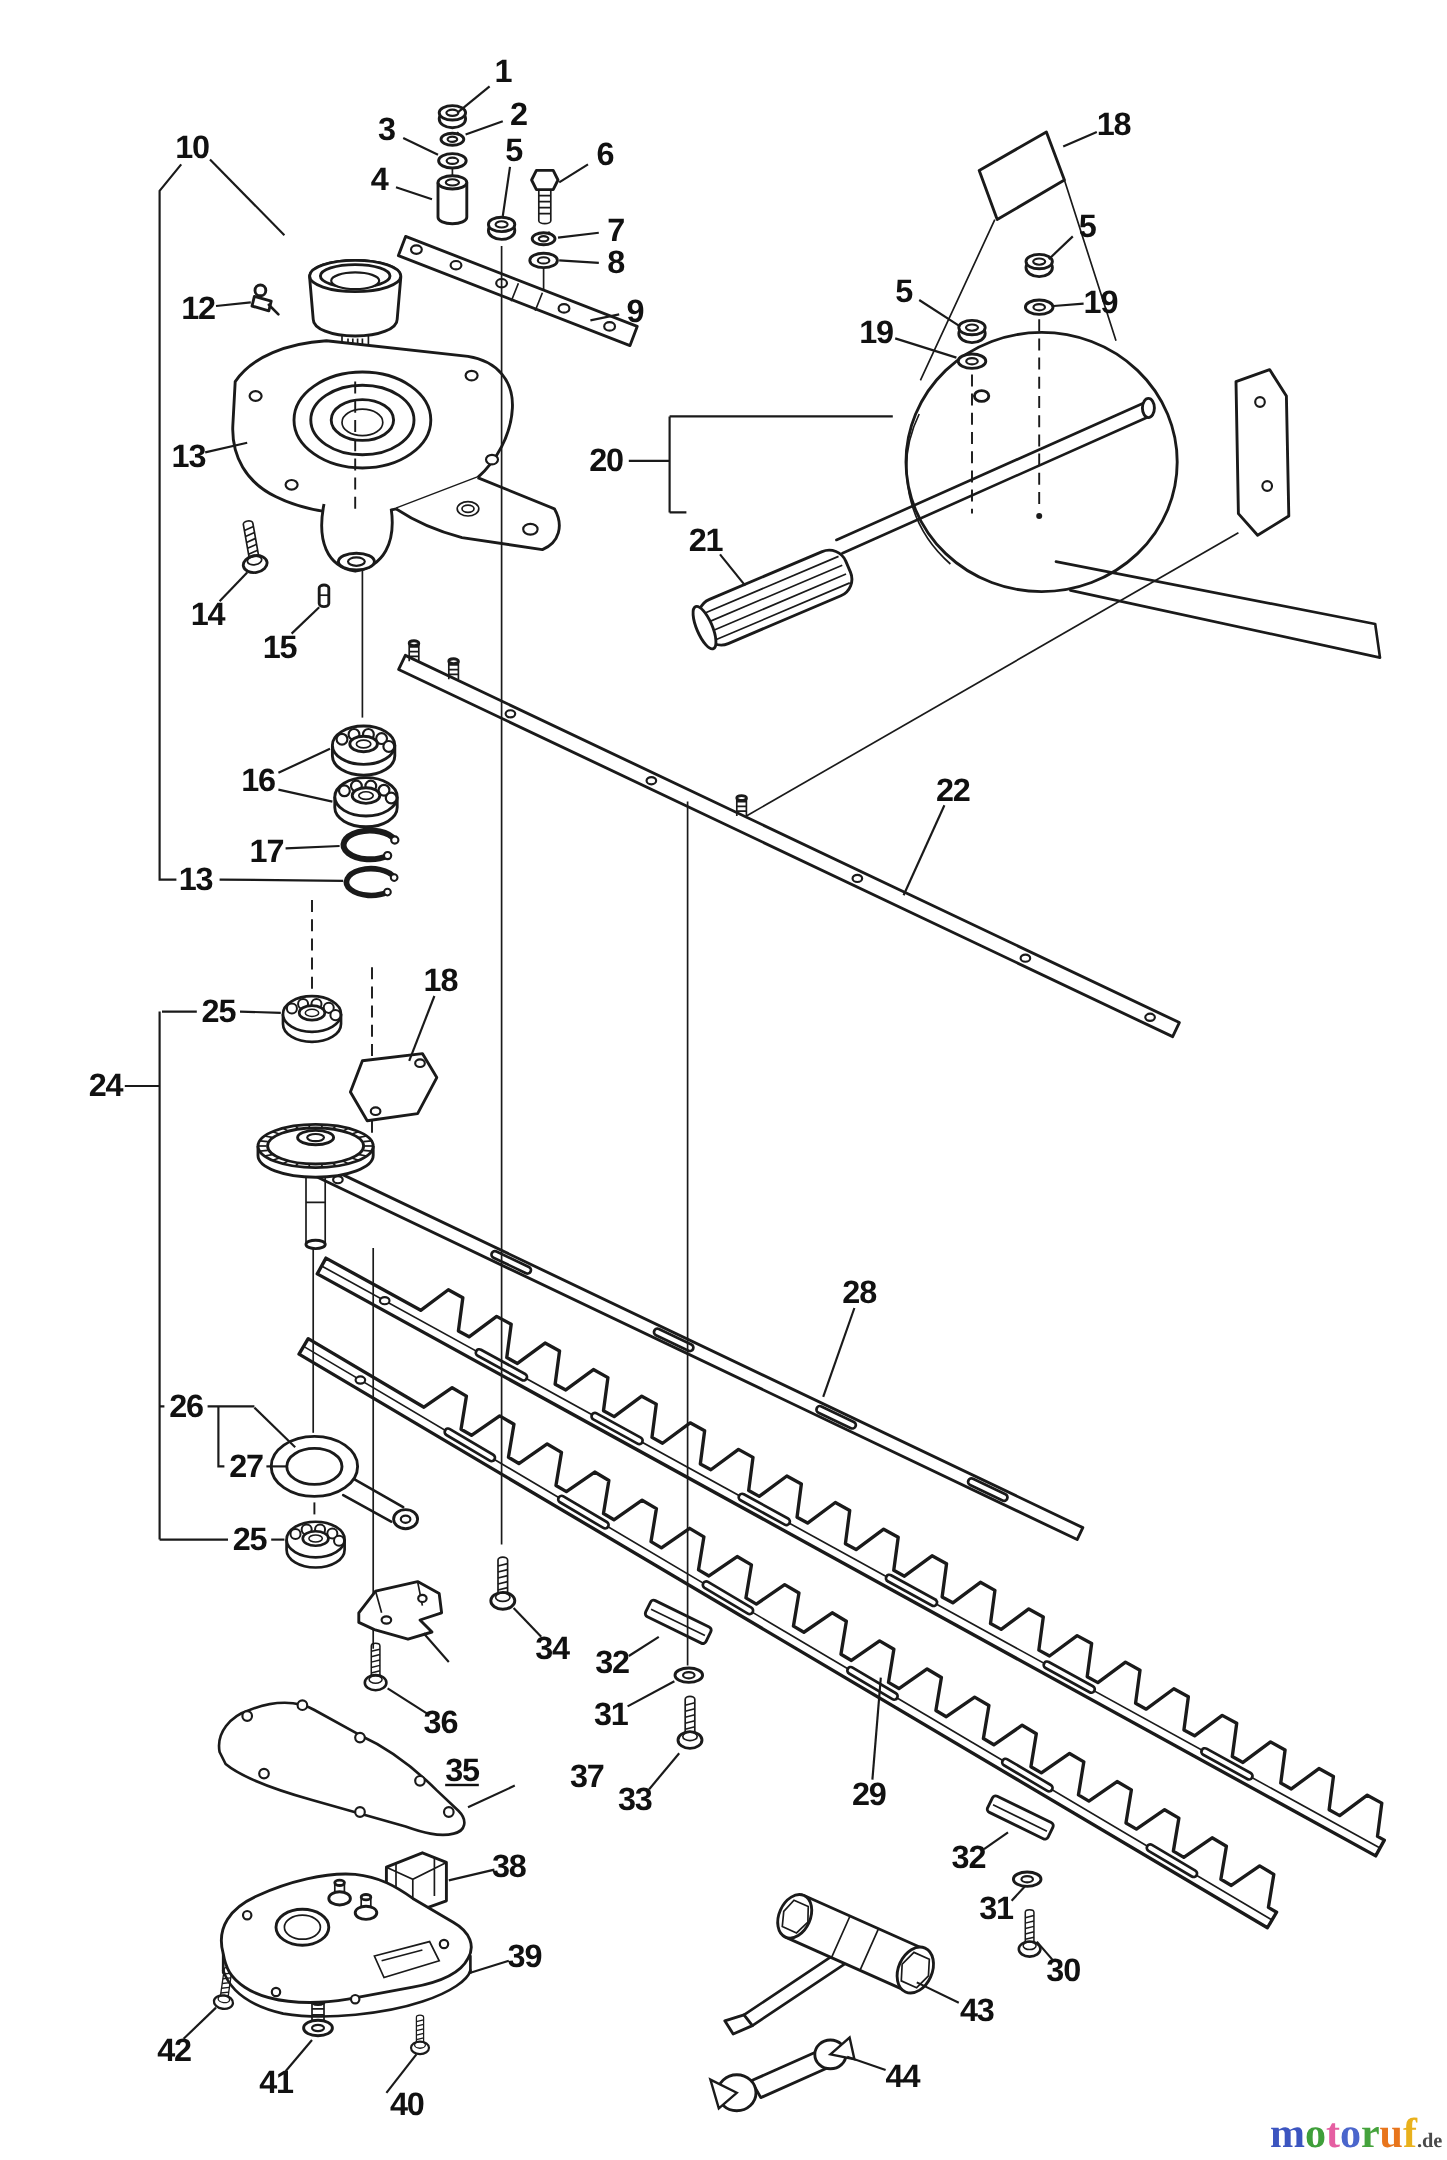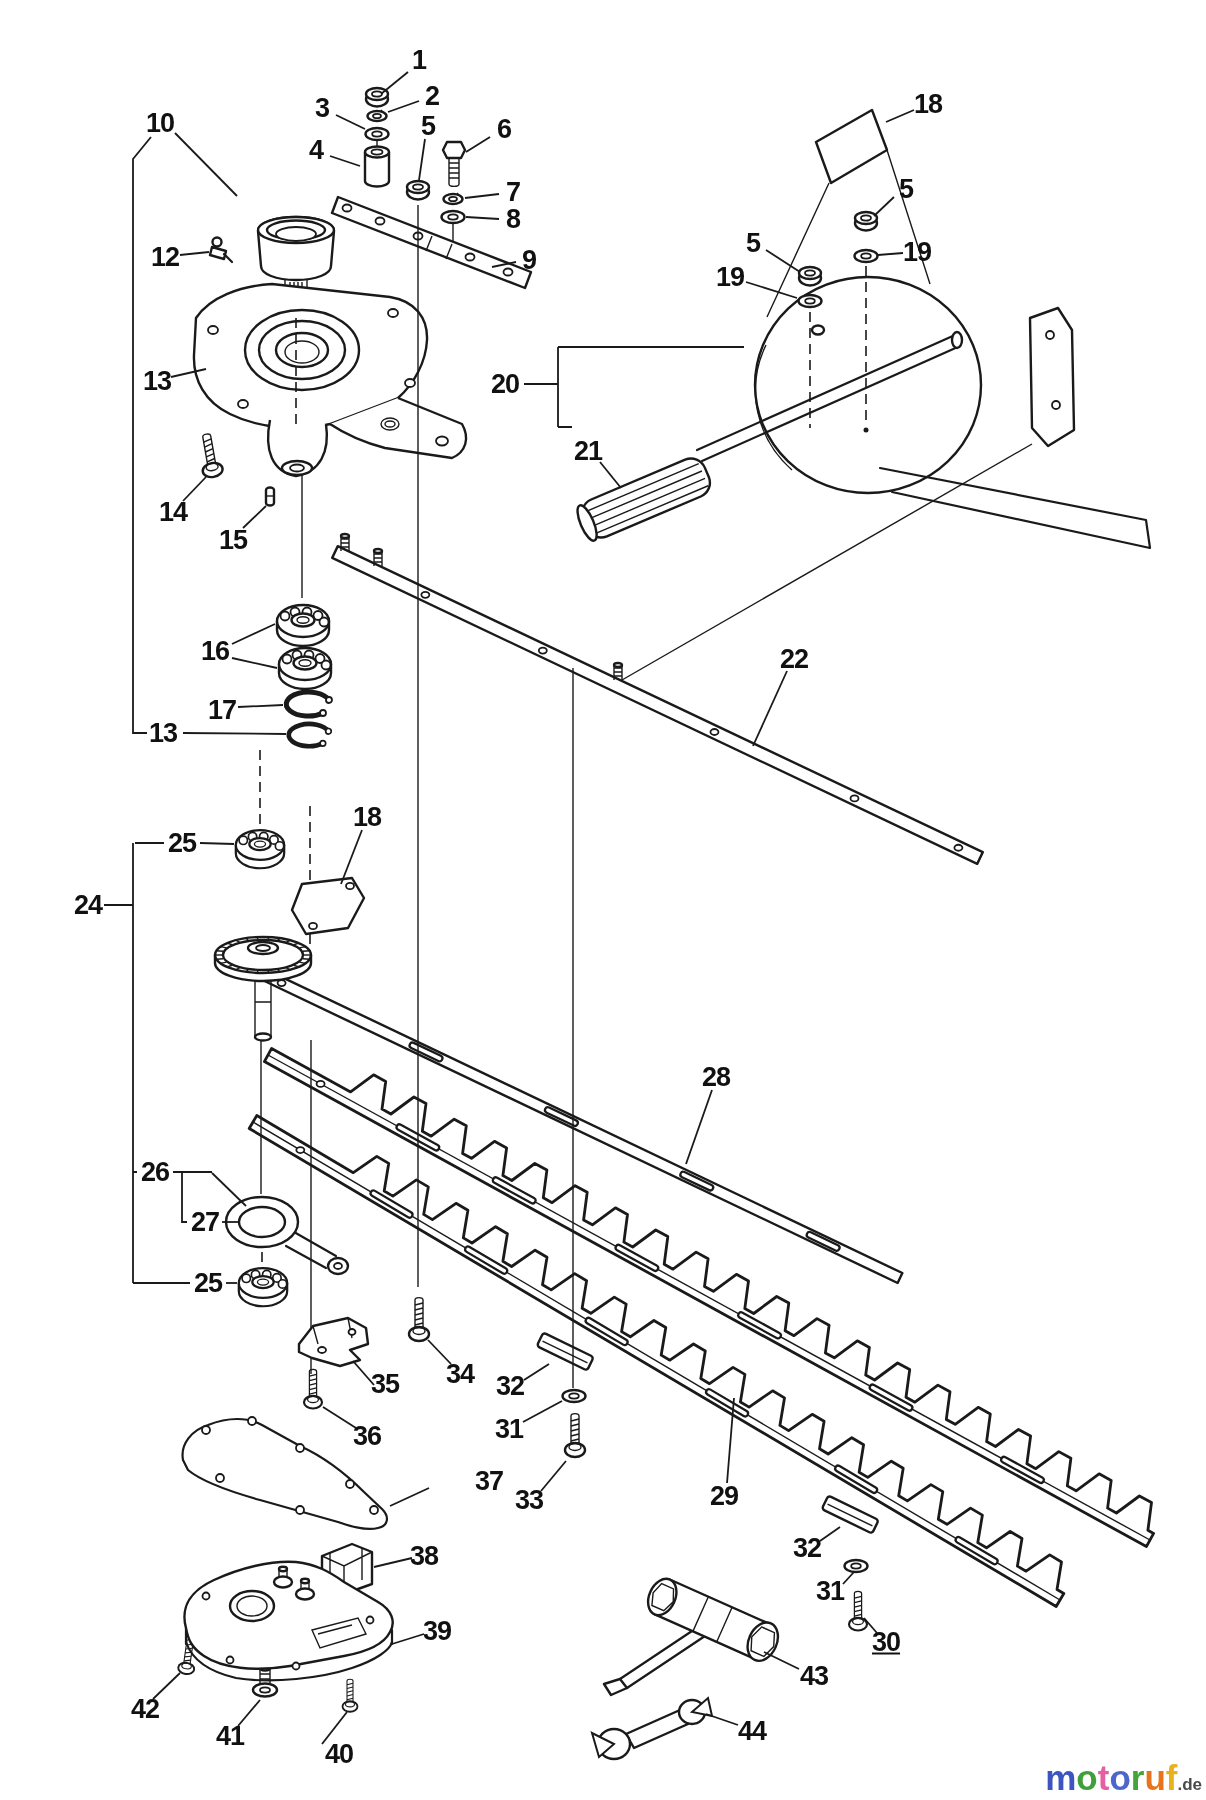--- a/index.html
+++ b/index.html
@@ -8,21 +8,21 @@
   svg{position:absolute;left:0;top:0;}
   .p{fill:#fff;stroke:#1a1a1a;stroke-width:2.4;stroke-linejoin:round;}
   .pb{fill:#fff;stroke:#1a1a1a;stroke-width:2.8;stroke-linejoin:round;}
   .ln{fill:none;stroke:#1a1a1a;stroke-width:2.2;stroke-linejoin:round;stroke-linecap:round;}
   .tn{fill:none;stroke:#1a1a1a;stroke-width:1.4;}
   .dash{fill:none;stroke:#1a1a1a;stroke-width:1.6;stroke-dasharray:10 6;}
   .hole{fill:#fff;stroke:#1a1a1a;stroke-width:1.8;}
   .lead{stroke:#1a1a1a;stroke-width:1.8;fill:none;}
   .callout{position:absolute;transform:translate(-50%,-50%);font-weight:bold;
            font-size:27px;color:#111;letter-spacing:-1px;white-space:nowrap;}
-  .logo{position:absolute;right:4px;bottom:5px;font-family:Liberation Sans, sans-serif;
+  .logo{position:absolute;right:4px;bottom:5px;font-family:Liberation Serif, serif;
         font-weight:bold;font-size:35px;line-height:1;}
   .logo .suffix{font-size:17px;font-weight:bold;}
 </style>
 </head>
 <body>
 
 <div class="page">
 <svg id="draw" width="1206" height="1800" viewBox="0 0 1206 1800">
   <defs>
     <g id="nut">
@@ -518,28 +518,28 @@
       <div class="callout" style="left: 588px; top: 451px;">21</div>
       <div class="callout" style="left: 794px; top: 659px;">22</div>
       <div class="callout" style="left: 367px; top: 817px;">18</div>
       <div class="callout" style="left: 88px; top: 905px;">24</div>
       <div class="callout" style="left: 182px; top: 843px;">25</div>
       <div class="callout" style="left: 155px; top: 1172px;">26</div>
       <div class="callout" style="left: 205px; top: 1222px;">27</div>
       <div class="callout" style="left: 208px; top: 1283px;">25</div>
       <div class="callout" style="left: 716px; top: 1077px;">28</div>
       <div class="callout" style="left: 724px; top: 1496px;">29</div>
-      <div class="callout" style="left: 886px; top: 1642px; text-decoration: underline;">30</div>
+      <div class="callout" style="left: 886px; top: 1642px;">30</div>
       <div class="callout" style="left: 509px; top: 1429px;">31</div>
       <div class="callout" style="left: 830px; top: 1591px;">31</div>
       <div class="callout" style="left: 510px; top: 1386px;">32</div>
       <div class="callout" style="left: 807px; top: 1548px;">32</div>
       <div class="callout" style="left: 529px; top: 1500px;">33</div>
       <div class="callout" style="left: 460px; top: 1374px;">34</div>
-      <div class="callout" style="left: 385px; top: 1384px;">35</div>
+      <div class="callout" style="left: 385px; top: 1476px; text-decoration: underline;">35</div>
       <div class="callout" style="left: 367px; top: 1436px;">36</div>
       <div class="callout" style="left: 442px; top: 1481px; margin-left: 47px;">37</div>
       <div class="callout" style="left: 424px; top: 1556px;">38</div>
       <div class="callout" style="left: 437px; top: 1631px;">39</div>
       <div class="callout" style="left: 315px; top: 1754px; margin-left: 24px;">40</div>
       <div class="callout" style="left: 230px; top: 1736px;">41</div>
       <div class="callout" style="left: 145px; top: 1709px;">42</div>
       <div class="callout" style="left: 814px; top: 1676px;">43</div>
       <div class="callout" style="left: 752px; top: 1731px;">44</div>
     </div>

